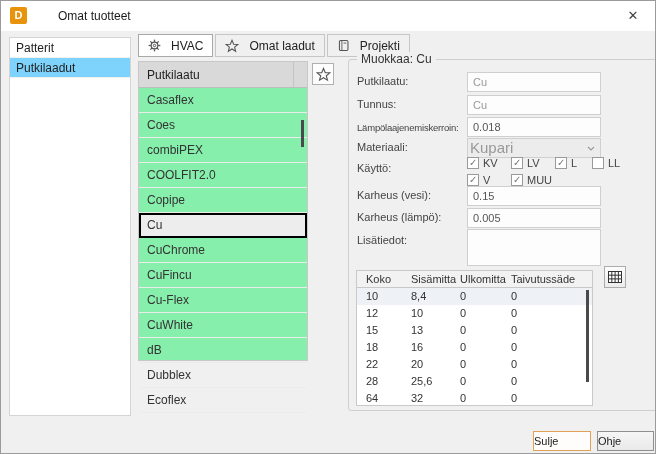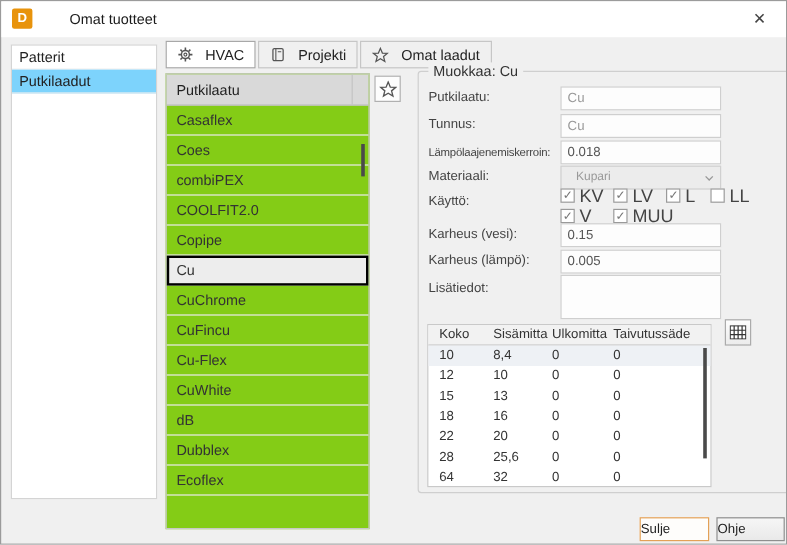--- a/index.html
+++ b/index.html
@@ -26,21 +26,21 @@
   .sb-item.sel { background:#7dd3fc; }
 
   
   .tabs { position:absolute; left:137px; top:33px; height:23px; display:flex; }
   .tab { display:inline-flex; align-items:center; height:23px; padding:0 9px; font-size:12px;
          color:#222; background:#f0f0f0; border:1px solid #c6c6c6; margin-right:2px;justify-content:space-between; }
   .tab.active { background:#fff; border:1px solid #a8a8a8; }
   .tab svg { margin-right:5px; }
 
   
-  .list { position:absolute; left:137px; top:60px; width:170px; height:380px; background:#84cc16;
+  .list { position:absolute; left:137px; top:60px; width:170px; height:300px; background:#86efac;
           border:1px solid #c8c8c8; }
   .list-header { height:26px; line-height:26px; background:#d9d9d9; border-bottom:1px solid #bdbdbd;
                  font-size:12px; color:#222; padding-left:8px; position:relative; }
   .list-header .hdr-sep { position:absolute; right:13px; top:0; width:1px; height:100%; background:#c4c4c4; }
   .list-row { height:25px; line-height:24px; padding-left:8px; font-size:12px; color:#333;
               border-bottom:1px solid #ececec; }
   .list-row.sel { border:2px solid #000; background:#ededed; line-height:21px; padding-left:6px; }
   .list-vthumb { position:absolute; right:3px; top:58px; width:3px; height:27px; background:#4a4a4a; }
 
   .star-btn { position:absolute; left:311px; top:62px; width:22px; height:22px; background:#fdfdfd;
@@ -54,30 +54,30 @@
 
   .frow { position:absolute; left:8px; width:285px; height:20px; }
   .frow .lbl { position:absolute; left:0; top:3px; width:104px; font-size:11px; color:#444;
                white-space:nowrap; overflow:hidden; }
   .frow .lbl.compact { font-size:9.5px; letter-spacing:-0.2px; top:5px; }
   .field-input { position:absolute; left:110px; top:0; width:134px; height:20px;
                  border:1px solid #cfcfcf; background:#fdfdfd; font-family:"Liberation Sans",sans-serif;
                  font-size:11px; color:#999; padding:0 5px; }
   .field-input.dark { color:#555; }
   .fakeselect { position:absolute; left:110px; top:0; width:134px; height:20px;
-                border:1px solid #d0d0d0; background:#ececec; font-size:10px; color:#999;
-                line-height:18px; padding-left:12px; }
+                border:1px solid #d0d0d0; background:#ececec; font-size:15px; color:#999;
+                line-height:18px; padding-left:2px; }
   .fakeselect svg { position:absolute; right:5px; top:7px; }
 
   .cbrow { position:absolute; left:118px; display:flex; height:14px; }
   .cbitem { display:inline-flex; align-items:center; }
   .cb { width:12px; height:12px; border:1px solid #9a9a9a; background:#fff; display:inline-block;
         position:relative; }
   .cb.on::after { content:"\2713"; position:absolute; left:1px; top:-1px; font-size:10px; color:#777; }
-  .cbitem .cblbl { font-size:15px; color:#444; margin-left:4px; }
+  .cbitem .cblbl { font-size:11px; color:#444; margin-left:4px; }
 
   .memo { position:absolute; left:118px; top:169px; width:134px; height:37px;
           border:1px solid #cfcfcf; background:#fdfdfd; resize:none;
           font-family:"Liberation Sans",sans-serif; font-size:11px; }
 
   
   .sizetable { position:absolute; left:7px; top:210px; width:237px; height:136px; background:#fff;
                border:1px solid #c9c9c9; }
   .st-header { display:flex; height:17px; background:#f2f2f2; border-bottom:1px solid #c8c8c8; }
   .st-header .hc { font-size:11px; color:#333; line-height:16px; }
@@ -132,35 +132,35 @@
               <line x1="4.8" y1="11.2" x2="2.9" y2="13.1"></line>
             </g>
             <circle cx="8" cy="8" r="4.1" fill="none" stroke="#555" stroke-width="1.5"></circle>
             <circle cx="8" cy="8" r="1.5" fill="none" stroke="#555" stroke-width="1.2"></circle>
           </svg>
         </span>
         <span>HVAC</span>
       </div>
       <div class="tab">
         <span style="display: inline-flex; margin-right: 5px;">
+          <svg width="14" height="14" viewBox="0 0 16 16">
+            <polygon points="8,1.5 9.9,6 14.7,6.2 11,9.3 12.2,14 8,11.4 3.8,14 5,9.3 1.3,6.2 6.1,6" fill="none" stroke="#555" stroke-width="1.2"></polygon>
+          </svg>
+        </span>
+        <span>Omat laadut</span>
+      </div>
+      <div class="tab">
+        <span style="display: inline-flex; margin-right: 5px;">
           <svg width="13" height="13" viewBox="0 0 16 16">
             <rect x="3" y="1.8" width="10.5" height="12.4" rx="1.5" fill="none" stroke="#555" stroke-width="1.3"></rect>
             <line x1="6" y1="1.8" x2="6" y2="14.2" stroke="#555" stroke-width="1.1"></line>
             <line x1="8" y1="5" x2="11.5" y2="5" stroke="#555" stroke-width="1.1"></line>
           </svg>
         </span>
         <span>Projekti</span>
-      </div>
-      <div class="tab">
-        <span style="display: inline-flex; margin-right: 5px;">
-          <svg width="14" height="14" viewBox="0 0 16 16">
-            <polygon points="8,1.5 9.9,6 14.7,6.2 11,9.3 12.2,14 8,11.4 3.8,14 5,9.3 1.3,6.2 6.1,6" fill="none" stroke="#555" stroke-width="1.2"></polygon>
-          </svg>
-        </span>
-        <span>Omat laadut</span>
       </div>
     </div>
 
   <div class="list">
     <div class="list-header">
       <span>Putkilaatu</span>
       <span class="hdr-sep"></span>
     </div>
     <div id="listbody">
         <div class="list-row">Casaflex</div>

